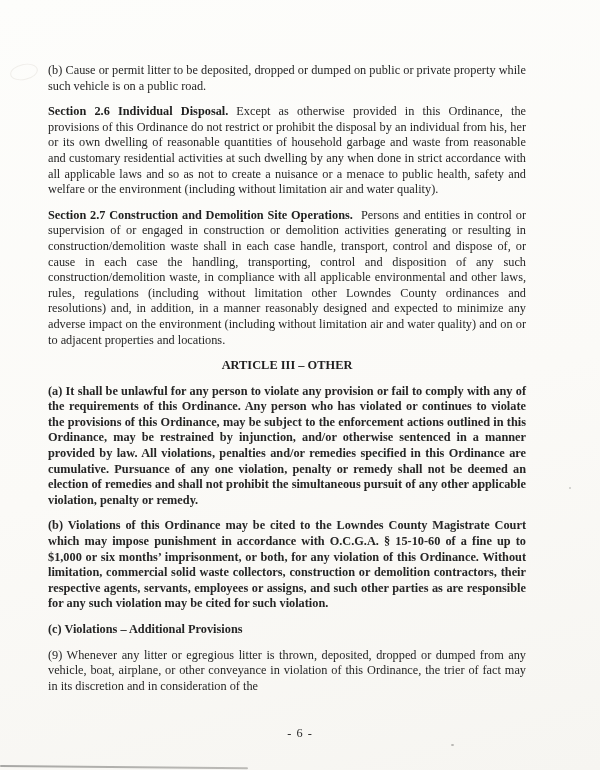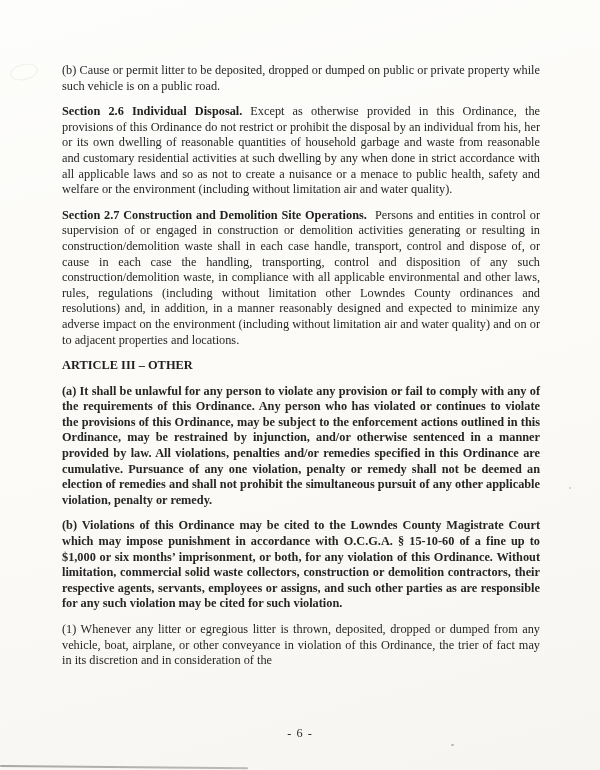--- a/index.html
+++ b/index.html
@@ -10,37 +10,37 @@
   }
   .page {
     position: relative;
     width: 600px; height: 770px;
     background: linear-gradient(165deg, #fdfdfb 0%, #fbfaf7 55%, #f6f5f1 100%);
     overflow: hidden;
     color: #242424;
   }
   .content {
     position: absolute;
-    left: 62px; top: 63px; width: 478px;
+    left: 48px; top: 63px; width: 478px;
   }
   p.para {
     margin: 0 0 10px 0;
     font-size: 12.3px;
     line-height: 15.6px;
     text-align: justify;
     text-justify: inter-word;
     color: #262626;
   }
   p.head {
     margin: 0 0 10px 0;
     font-size: 12.4px;
     line-height: 15.6px;
     font-weight: bold;
     color: #1f1f1f;
-    text-align: left;
+    text-align: center;
   }
   .bold { font-weight: bold; color: #1f1f1f; padding-right: 8px; }
   .ind-list { margin-left: 37px; }
   .ind-a   { margin-left: 21px; font-weight: bold; }
   .ind-sub { margin-left: 42px; }
   .no-justify { text-align: left; }
   .gap-above { margin-top: 4px; }
   .footer {
     position: absolute;
     top: 726px; left: 0; width: 600px;
@@ -93,22 +93,23 @@
 
     <p class="para"><span class="bold">Section 2.7  Construction and Demolition Site Operations.</span><span>Persons and entities in control or supervision of or engaged in construction or demolition activities generating or resulting in construction/demolition waste shall in each case handle, transport, control and dispose of, or cause in each case the handling, transporting, control and disposition of any such construction/demolition waste, in compliance with all applicable environmental and other laws, rules, regulations (including without limitation other Lowndes County ordinances and resolutions) and, in addition, in a manner reasonably designed and expected to minimize any adverse impact on the environment (including without limitation air and water quality) and on or to adjacent properties and locations.</span></p>
 
     <p class="head gap-above">ARTICLE III – OTHER</p>
 
 
     <p class="para ind-a">(a)  It shall be unlawful for any person to violate any provision or fail to comply with any of the requirements of this Ordinance.  Any person who has violated or continues to violate the provisions of this Ordinance, may be subject to the enforcement actions outlined in this Ordinance, may be restrained by injunction, and/or otherwise sentenced in a manner provided by law.  All violations, penalties and/or remedies specified in this Ordinance are cumulative.  Pursuance of any one violation, penalty or remedy shall not be deemed an election of remedies and shall not prohibit the simultaneous pursuit of any other applicable violation, penalty or remedy.</p>
 
     <p class="para ind-a">(b)  Violations of this Ordinance may be cited to the Lowndes County Magistrate Court which may impose punishment in accordance with O.C.G.A. § 15-10-60 of a fine up to $1,000 or six months’ imprisonment, or both, for any violation of this Ordinance.  Without limitation, commercial solid waste collectors, construction or demolition contractors, their respective agents, servants, employees or assigns, and such other parties as are responsible for any such violation may be cited for such violation.</p>
 
+    <p class="para ind-a no-justify">(c)  Violations – Additional Provisions</p>
 
-    <p class="para ind-sub">(1)  Whenever any litter or egregious litter is thrown, deposited, dropped or dumped from any vehicle, boat, airplane, or other conveyance in violation of this Ordinance, the trier of fact may in its discretion and in consideration of the</p>
+    <p class="para ind-sub">(9)  Whenever any litter or egregious litter is thrown, deposited, dropped or dumped from any vehicle, boat, airplane, or other conveyance in violation of this Ordinance, the trier of fact may in its discretion and in consideration of the</p>
 
   </div>
 
   <div class="footer">- 6 -</div>
 
   <div class="artifact-line"></div>
   <div class="speck1"></div>
   <div class="speck2"></div>
 
 </div>

